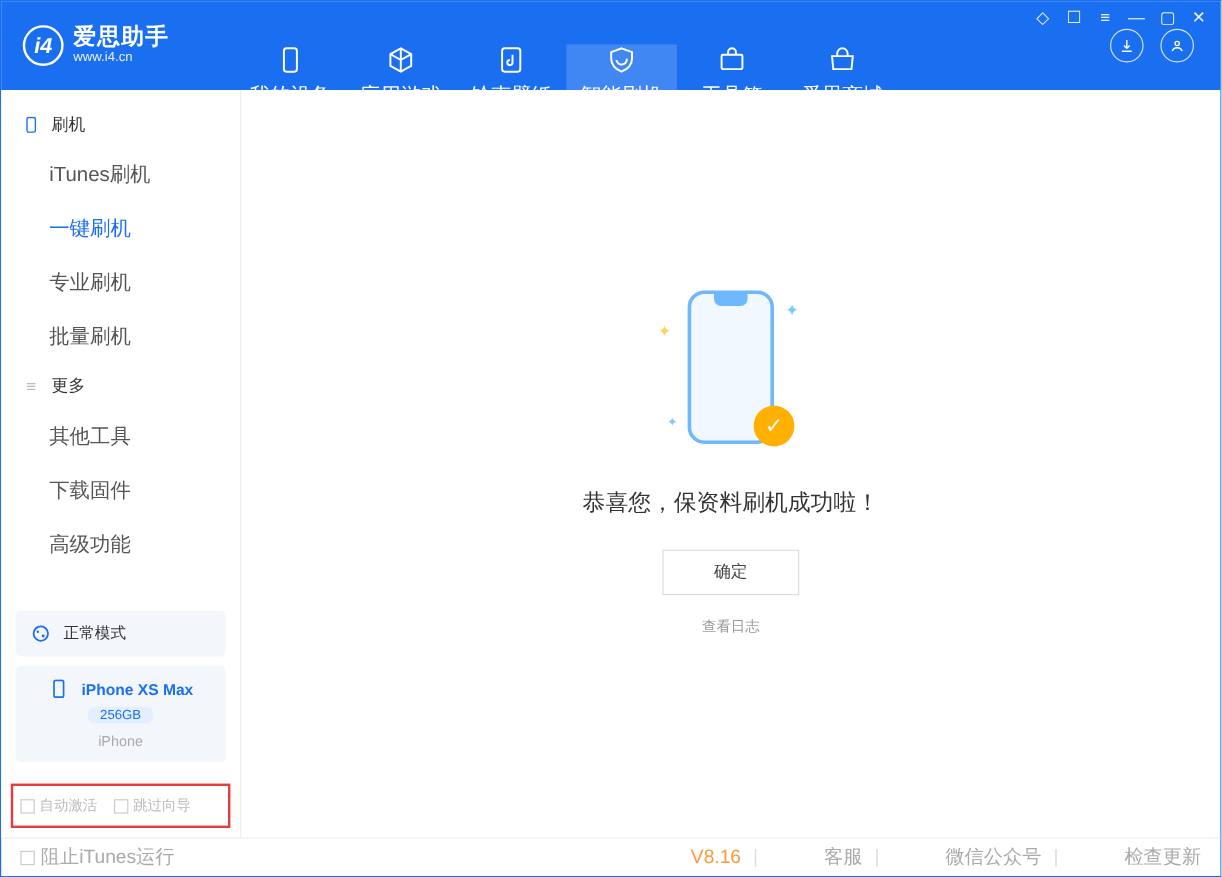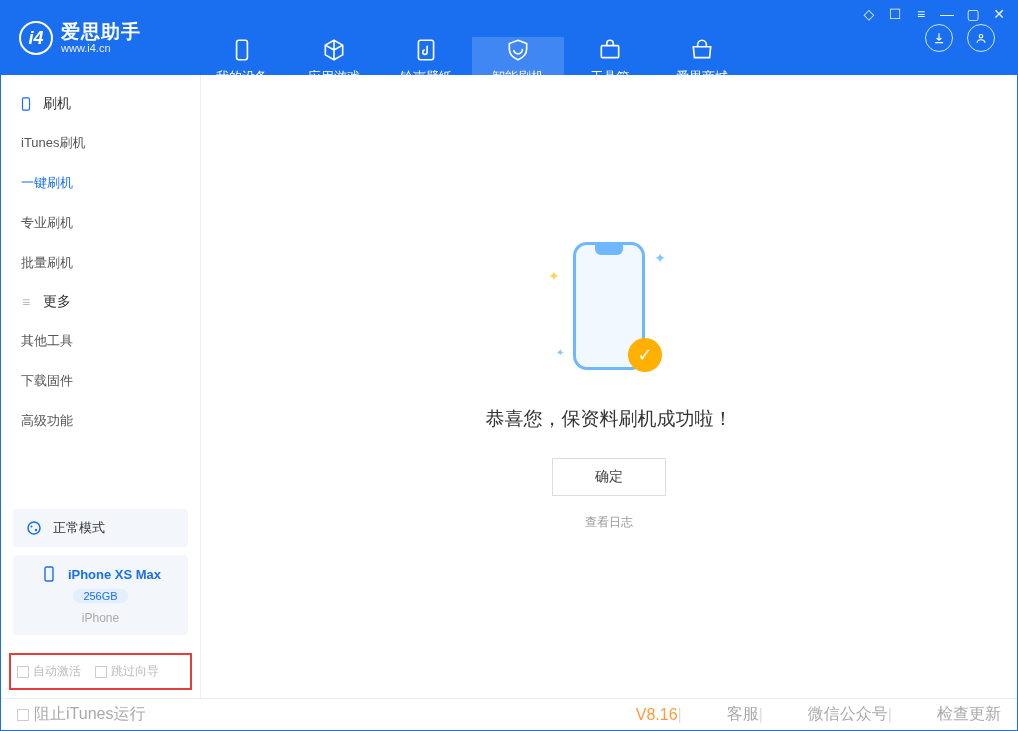--- a/index.html
+++ b/index.html
@@ -8,36 +8,36 @@
 .window { width: 1018px; height: 731px; border: 1px solid #1a6ff1; display: flex; flex-direction: column; position: relative; }
 
 .titlebar { height: 74px; background: linear-gradient(to bottom, #1a6ff1, #1a6ff1); display: flex; align-items: stretch; color: #fff; }
 .logo-area { width: 195px; display: flex; align-items: center; padding-left: 18px; }
 .logo-icon { width: 34px; height: 34px; border: 2px solid #fff; border-radius: 50%; display: flex; align-items: center; justify-content: center; font-weight: bold; font-size: 18px; margin-right: 8px; font-style: italic; }
 .logo-text { line-height: 1.1; }
 .logo-title { font-size: 19px; font-weight: bold; letter-spacing: 1px; }
 .logo-sub { font-size: 11px; opacity: 0.9; }
 
 .top-tabs { display: flex; flex: 1; }
-.top-tab { width: 92px; display: flex; flex-direction: column; align-items: center; justify-content: space-between; cursor: pointer; font-size: 13px; margin-top: 36px; }
+.top-tab { width: 92px; display: flex; flex-direction: column; align-items: center; justify-content: space-between; cursor: pointer; font-size: 17px; margin-top: 36px; }
 .top-tab.active { background: rgba(255,255,255,0.17); }
 .top-tab-icon { width: 26px; height: 26px; margin-bottom: 5px; display: flex; align-items: center; justify-content: center; }
 .top-tab-icon svg { width: 100%; height: 100%; }
 
 .win-controls { position: absolute; top: 0; right: 0; height: 26px; display: flex; align-items: center; gap: 10px; padding-right: 10px; color: #fff; font-size: 14px; }
 .win-controls span { cursor: pointer; opacity: 0.9; width: 16px; text-align: center; }
 .header-right-icons { display: flex; align-items: center; gap: 14px; padding-right: 22px; }
 .circle-icon { width: 28px; height: 28px; border: 1.5px solid rgba(255,255,255,0.8); border-radius: 50%; display: flex; align-items: center; justify-content: center; cursor: pointer; }
 
 .body { flex: 1; display: flex; min-height: 0; }
 .sidebar { width: 200px; border-right: 1px solid #eee; display: flex; flex-direction: column; background: #fff; }
 .side-scroll { flex: 1; overflow: auto; padding-top: 10px; }
 .side-group-header { display: flex; align-items: center; padding: 10px 18px; font-size: 14px; color: #333; font-weight: 500; }
 .side-group-header .grp-icon { width: 14px; height: 14px; margin-right: 10px; display: flex; align-items: center; justify-content: center; color: #1a6ff1; }
-.side-item { padding: 11px 18px 11px 20px; font-size: 13px; color: #555; cursor: pointer; }
+.side-item { padding: 11px 18px 11px 40px; font-size: 17px; color: #555; cursor: pointer; }
 .side-item.active { color: #1a6ff1; }
 
 .device-cards { padding: 0 12px 10px 12px; }
 .card { background: #f3f6fb; border-radius: 4px; padding: 10px 12px; margin-bottom: 8px; display: flex; font-size: 13px; color: #333; }
 .card .card-ico { width: 18px; height: 18px; margin-right: 10px; display: flex; align-items: center; justify-content: center; color: #1a6ff1; }
 .card.device { flex-direction: column; align-items: center; }
 .dev-head { display: flex; align-items: center; font-weight: bold; color: #1a6ff1; margin-bottom: 4px; }
 .dev-badge { display: inline-block; background: #e3efff; color: #1a6ff1; border-radius: 10px; padding: 1px 10px; font-size: 11px; margin-left: 0px; margin-top: 2px; }
 .dev-sub { color: #aaa; font-size: 12px; margin-top: 8px; }
 
@@ -54,21 +54,21 @@
 .spark.s1 { left: -6px; top: 26px; }
 .spark.s2 { right: -2px; top: 8px; color: #7cc8ff; }
 .spark.s3 { left: 2px; bottom: 24px; color: #7cc8ff; font-size: 10px; }
 
 .success-text { font-size: 19px; color: #333; margin-bottom: 26px; }
 .ok-button { border: 1px solid #ddd; background: #fff; padding: 9px 42px; font-size: 14px; color: #444; cursor: pointer; margin-bottom: 18px; }
 .log-link { color: #999; font-size: 12px; cursor: pointer; }
 
 .statusbar { height: 32px; border-top: 1px solid #eee; display: flex; align-items: center; padding: 0 16px; font-size: 16px; color: #aaa; }
 .statusbar .sb-left { display: flex; align-items: center; gap: 6px; }
-.statusbar .sb-right { margin-left: auto; display: flex; align-items: center; }
+.statusbar .sb-right { margin-left: auto; display: flex; align-items: center; gap: 10px; }
 .statusbar .sb-right span.link { color: #aaa; cursor: pointer; margin-left: 45px; }
 .statusbar .divider { color: #ddd; }
 .version { color: #ff9a3c; }
 </style>
 </head>
 <body>
 
 <div class="window">
 
   <div class="win-controls">

